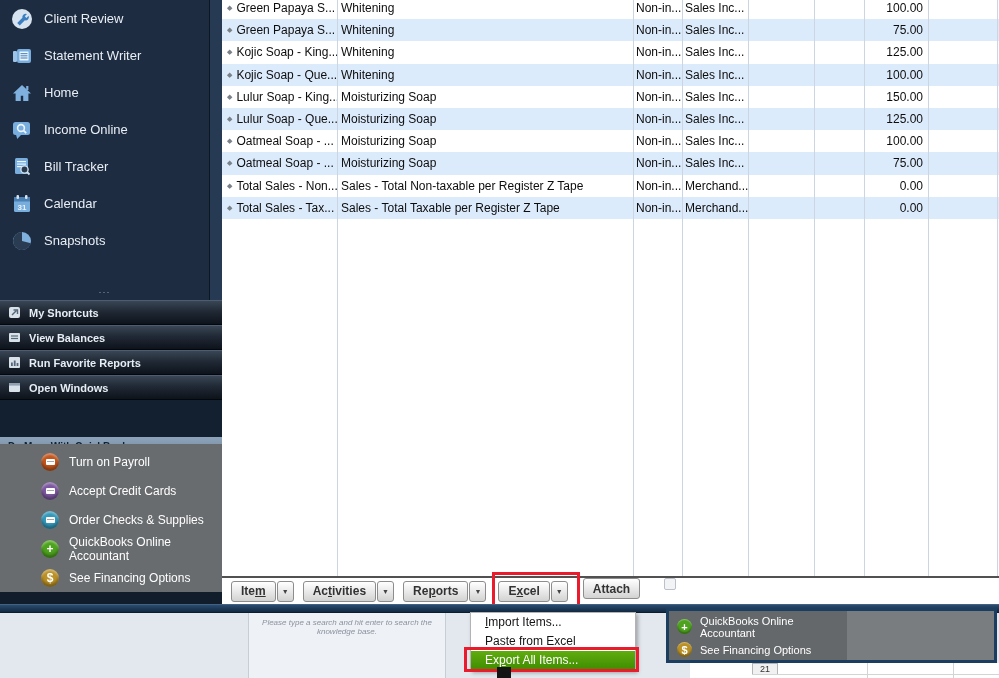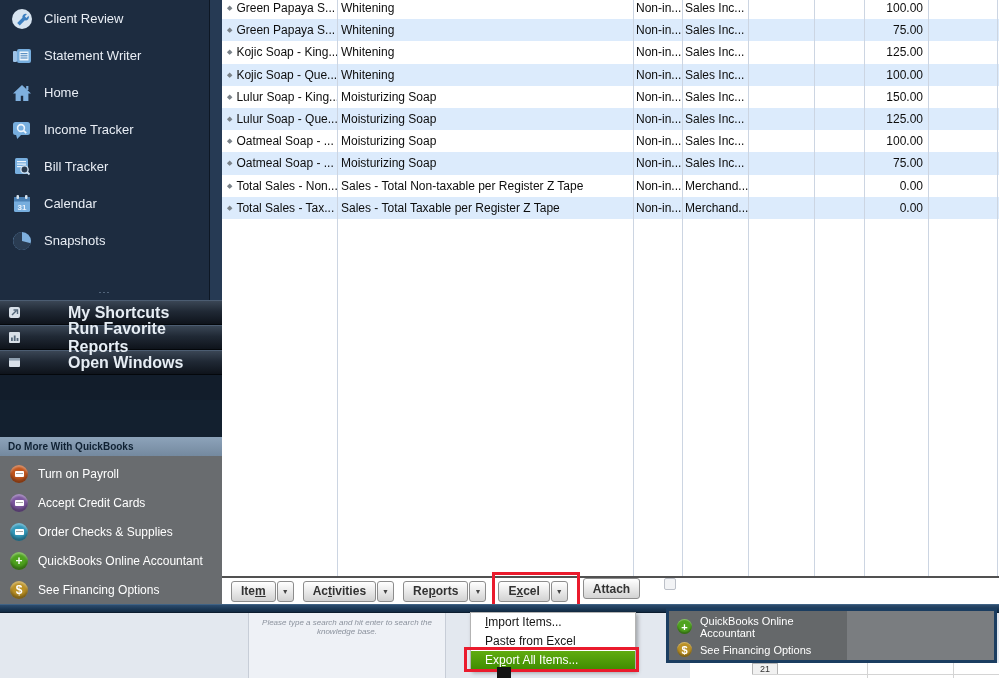--- a/index.html
+++ b/index.html
@@ -14,28 +14,28 @@
   .nav-area { position:absolute; left:0; top:0; width:222px; height:300px; background:#1d2c40; }
   .nav-strip { position:absolute; right:0; top:0; width:13px; height:300px; background:#263a54; border-left:1px solid #0d1724; }
   .nav-item { display:flex; align-items:center; height:37px; padding-left:10px; color:#e9eef5; font-size:13px; cursor:default; }
   .nav-icon { width:24px; height:24px; margin-right:10px; flex:none; }
   .splitter { position:absolute; left:0; top:288px; width:209px; height:12px; text-align:center; color:#8fa5bd; font-size:9px; line-height:8px; letter-spacing:1px; }
 
   .bars { position:absolute; left:0; top:300px; width:222px; }
   .bar { height:25px; display:flex; align-items:center; padding-left:8px;
     background:linear-gradient(180deg,#3a4655 0%,#202935 45%,#0e131b 100%);
     border-top:1px solid #4c5d72; border-bottom:1px solid #04070b;
-    color:#e6edf4; font-weight:bold; font-size:16px;gap:39px; }
+    color:#e6edf4; font-weight:bold; font-size:11px; }
   .bar-icon { width:13px; height:13px; margin-right:8px; flex:none; }
 
   .sb-gap { position:absolute; left:0; top:400px; width:222px; height:37px; background:#13202f; }
   .domore-header { position:absolute; left:0; top:437px; width:222px; height:19px;
     background:linear-gradient(#8da3ba,#74899f); color:#0f2133; font-weight:bold;
     font-size:10px; line-height:19px; padding-left:8px; }
-  .domore { position:absolute; left:0; top:456px; width:222px; height:148px; background:#696c6f; padding-top:3px; }
+  .domore { position:absolute; left:0; top:444px; width:222px; height:148px; background:#696c6f; padding-top:3px;padding-left:31px; }
   .dm-item { display:flex; align-items:center; height:29px; padding-left:10px; color:#fff; font-size:12px; }
   .dm-circle { width:18px; height:18px; border-radius:50%; margin-right:10px; flex:none;
     display:flex; align-items:center; justify-content:center; color:#fff; font-weight:bold; font-size:12px;
     box-shadow:inset 0 -3px 3px rgba(0,0,0,.35), inset 0 2px 2px rgba(255,255,255,.35); position:relative; }
   .mini-card { width:9px; height:6px; background:#fff; border-radius:1px; position:relative; }
   .mini-card::after { content:""; position:absolute; left:1px; top:2px; width:7px; height:1.5px; background:rgba(0,0,0,.35); }
   .dm-glyph { line-height:1; }
 
   
   .main { position:absolute; left:222px; top:0; width:777px; height:604px; background:#fff; overflow:hidden; }
@@ -130,21 +130,21 @@
           </svg>
         <span>Home</span>
       </div>
       <div class="nav-item">
         <svg class="nav-icon" viewBox="0 0 24 24">
             <rect x="3" y="4" width="17" height="13" rx="2.5" fill="#77aede"></rect>
             <path d="M6 16.5 7.2 21l4.3-4.5z" fill="#77aede"></path>
             <circle cx="11" cy="10" r="3.4" fill="none" stroke="#eef5fc" stroke-width="1.6"></circle>
             <line x1="13.4" y1="12.4" x2="16.2" y2="15.2" stroke="#eef5fc" stroke-width="1.8"></line>
           </svg>
-        <span>Income Tracker</span>
+        <span>Income Online</span>
       </div>
       <div class="nav-item">
         <svg class="nav-icon" viewBox="0 0 24 24">
             <rect x="5" y="3" width="13" height="16" rx="1.5" fill="#77aede"></rect>
             <rect x="7" y="6" width="9" height="1.2" fill="#eef5fc"></rect>
             <rect x="7" y="8.5" width="9" height="1.2" fill="#eef5fc"></rect>
             <rect x="7" y="11" width="5" height="1.2" fill="#eef5fc"></rect>
             <circle cx="14.5" cy="14.5" r="3.6" fill="#2b3b4e" stroke="#cfe0ef" stroke-width="1.4"></circle>
             <line x1="17" y1="17" x2="19.5" y2="19.5" stroke="#cfe0ef" stroke-width="1.8"></line>
           </svg>
@@ -172,20 +172,28 @@
     </div>
 
     <div class="bars">
       <div class="bar">
         <svg class="bar-icon" viewBox="0 0 13 13">
             <rect x="1" y="1" width="11" height="11" rx="2" fill="#d8e0e8"></rect>
             <path d="M4 9 8.5 4.5" stroke="#55687a" stroke-width="1.4"></path>
             <path d="M5.5 4h4v4" fill="none" stroke="#55687a" stroke-width="1.4"></path>
           </svg>
         <span>My Shortcuts</span>
+      </div>
+      <div class="bar">
+        <svg class="bar-icon" viewBox="0 0 13 13">
+            <rect x="1" y="2" width="11" height="9" rx="1" fill="#d8e0e8"></rect>
+            <line x1="3" y1="5" x2="10" y2="5" stroke="#55687a" stroke-width="1.2"></line>
+            <line x1="3" y1="7.5" x2="10" y2="7.5" stroke="#55687a" stroke-width="1.2"></line>
+          </svg>
+        <span>View Balances</span>
       </div>
       <div class="bar">
         <svg class="bar-icon" viewBox="0 0 13 13">
             <rect x="1" y="1" width="11" height="11" rx="1" fill="#d8e0e8"></rect>
             <rect x="3" y="6.5" width="1.8" height="3.5" fill="#55687a"></rect>
             <rect x="5.8" y="4.5" width="1.8" height="5.5" fill="#55687a"></rect>
             <rect x="8.6" y="7" width="1.8" height="3" fill="#55687a"></rect>
           </svg>
         <span>Run Favorite Reports</span>
       </div>

